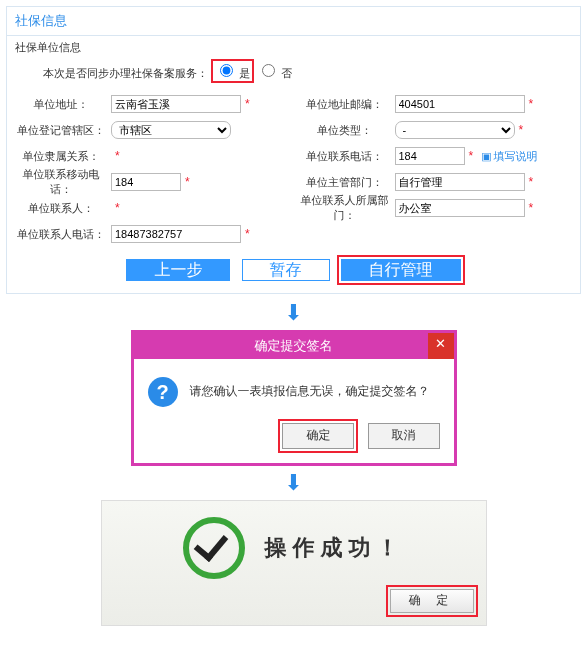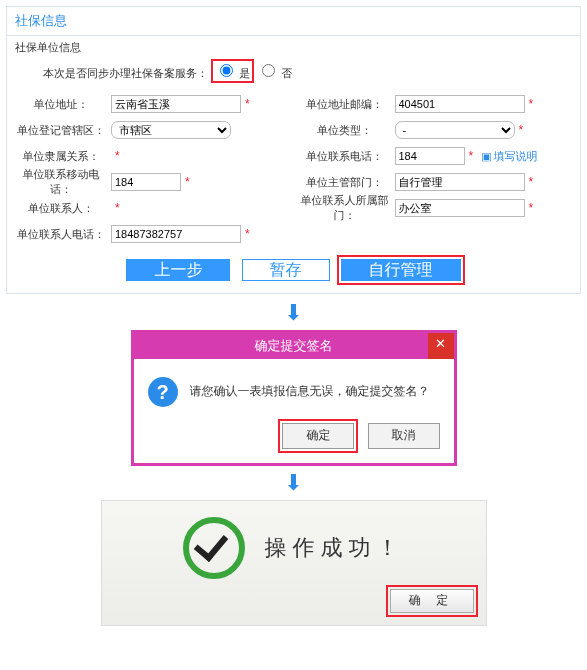--- a/index.html
+++ b/index.html
@@ -214,21 +214,21 @@
   left: 12px;
   top: 6px;
   width: 14px;
   height: 24px;
   border: solid #222;
   border-width: 0 6px 6px 0;
   transform: rotate(40deg);
 }
 .success-text {
   font-size: 22px;
-  font-weight: normal;
+  font-weight: bold;
   color: #333;
   letter-spacing: 6px;
 }
 .success-btn {
   display: inline-block;
   min-width: 70px;
   height: 22px;
   line-height: 20px;
   border: 1px solid #aaa;
   background: linear-gradient(#fdfdfd, #e7e7e7);

